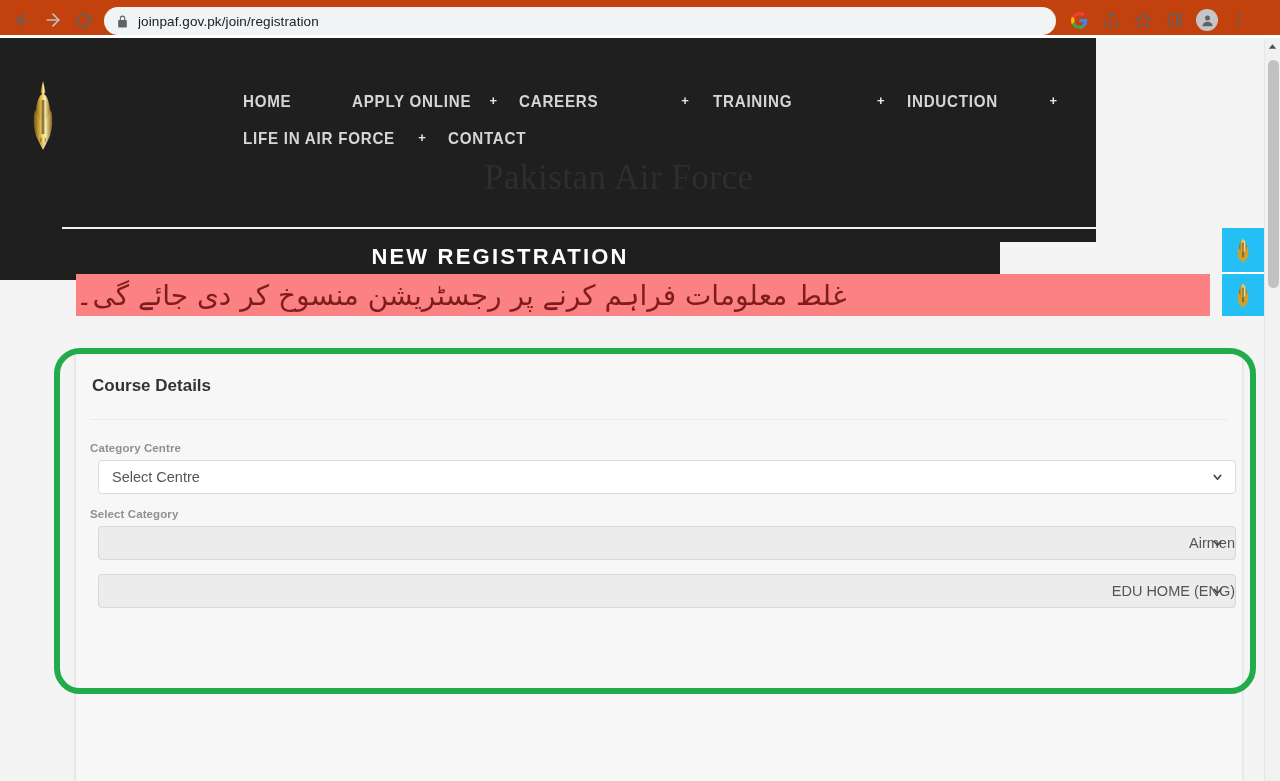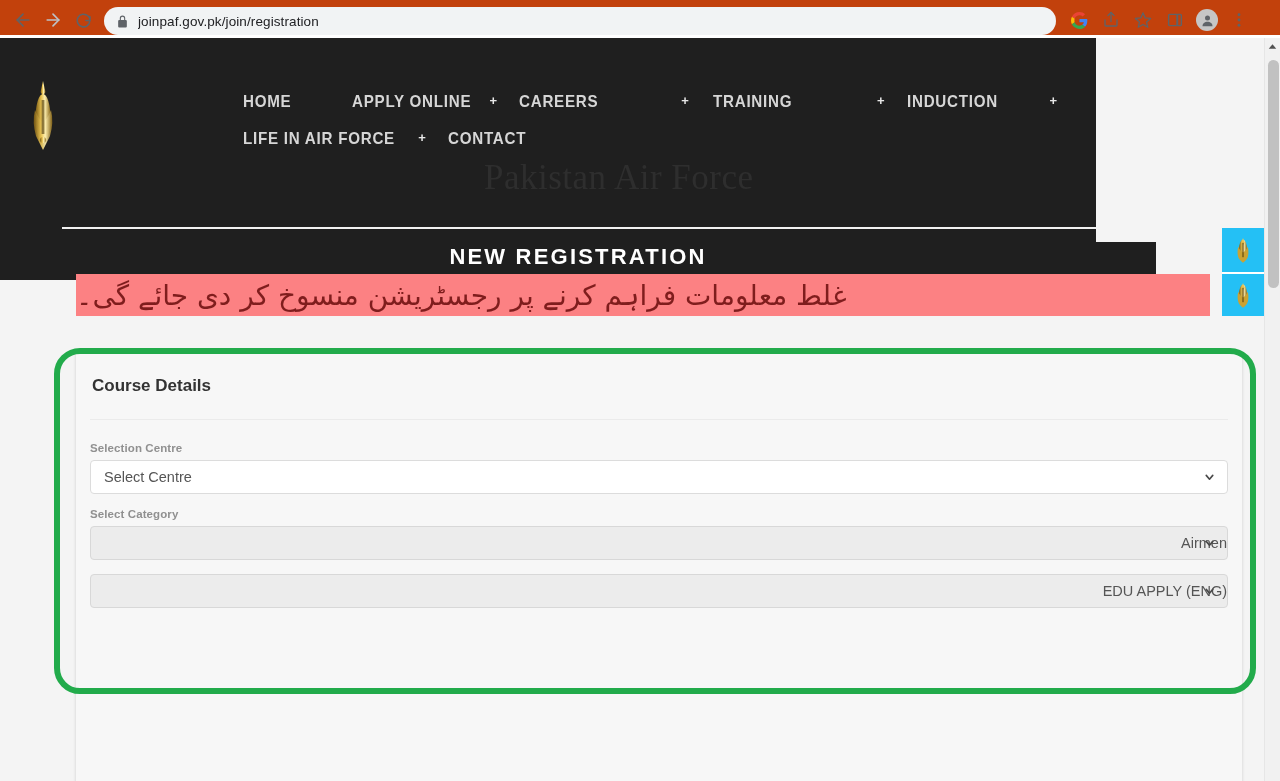--- a/index.html
+++ b/index.html
@@ -111,21 +111,21 @@
   }
   .hr-line {
     position: absolute;
     left: 62px; top: 189px;
     width: 1142px; height: 2px;
     background: #f0f0f0;
   }
   .page-title {
     position: absolute;
     left: 0; top: 204px;
-    width: 1156px; height: 38px;
+    width: 1000px; height: 38px;
     background: #1f1f1f;
     color: #ffffff;
     font-family: "Liberation Sans Narrow", "Liberation Sans", sans-serif;
     font-size: 22px; font-weight: bold;
     letter-spacing: 2.2px;
     text-align: center;
     line-height: 30px;
     text-transform: uppercase;
   }
 
@@ -204,20 +204,21 @@
   .select-box {
     position: relative;
     width: 1138px; height: 34px;
     border: 1px solid #dcdcdc;
     border-radius: 4px;
     background: #ffffff;
     display: flex; align-items: center;
     padding-left: 13px;
     font-size: 14.5px;
     color: #555555;
+    margin-left: 8px;
   }
   .select-box.disabled {
     background: #ececec;
     color: #555555;
     border-color: #d8d8d8;
     justify-content: flex-end;
   }
   .chev {
     position: absolute;
     right: 11px; top: 50%;
@@ -408,21 +409,21 @@
   <div class="content">
 
     <div class="alert-banner">غلط معلومات فراہم کرنے پر رجسٹریشن منسوخ کر دی جائے گی۔</div>
 
     <div class="card card-course">
       <div class="card-head">Course Details</div>
       <div class="card-sep"></div>
       <div class="form-body">
 
         <div class="field">
-          <div class="field-label">Selection Centre</div>
+          <div class="field-label">Category Centre</div>
           <div class="select-box">
             <span>Select Centre</span>
             <span class="chev">
               <svg width="13" height="13" viewBox="0 0 24 24" fill="none" stroke="currentColor" stroke-width="3" stroke-linecap="round" stroke-linejoin="round">
                   <polyline points="6 9 12 16 18 9"></polyline>
                 </svg>
             </span>
           </div>
         </div>
 
@@ -433,21 +434,21 @@
             <span class="chev">
               <svg width="13" height="13" viewBox="0 0 24 24" fill="none" stroke="currentColor" stroke-width="3" stroke-linecap="round" stroke-linejoin="round">
                   <polyline points="6 9 12 16 18 9"></polyline>
                 </svg>
             </span>
           </div>
         </div>
 
         <div class="field">
           <div class="select-box disabled">
-            <span>EDU APPLY (ENG)</span>
+            <span>EDU HOME (ENG)</span>
             <span class="chev">
               <svg width="13" height="13" viewBox="0 0 24 24" fill="none" stroke="currentColor" stroke-width="3" stroke-linecap="round" stroke-linejoin="round">
                   <polyline points="6 9 12 16 18 9"></polyline>
                 </svg>
             </span>
           </div>
         </div>
 
       </div>
     </div>

